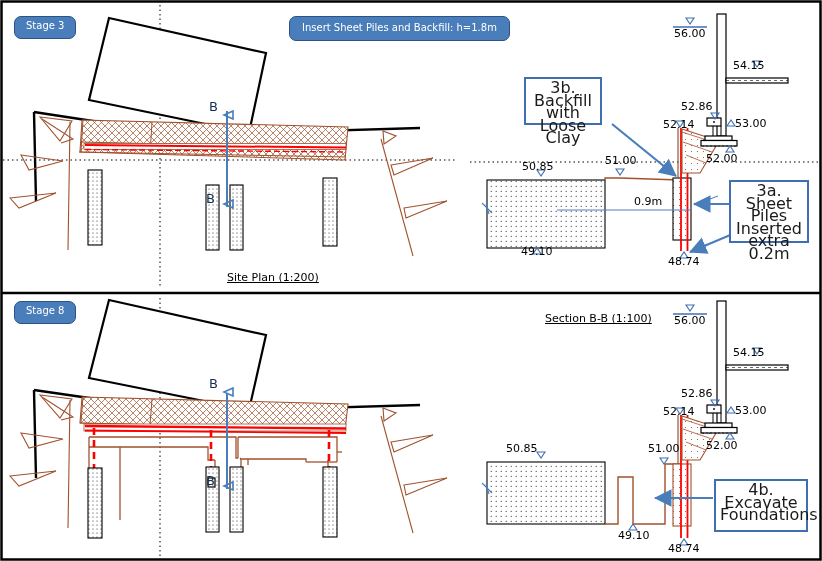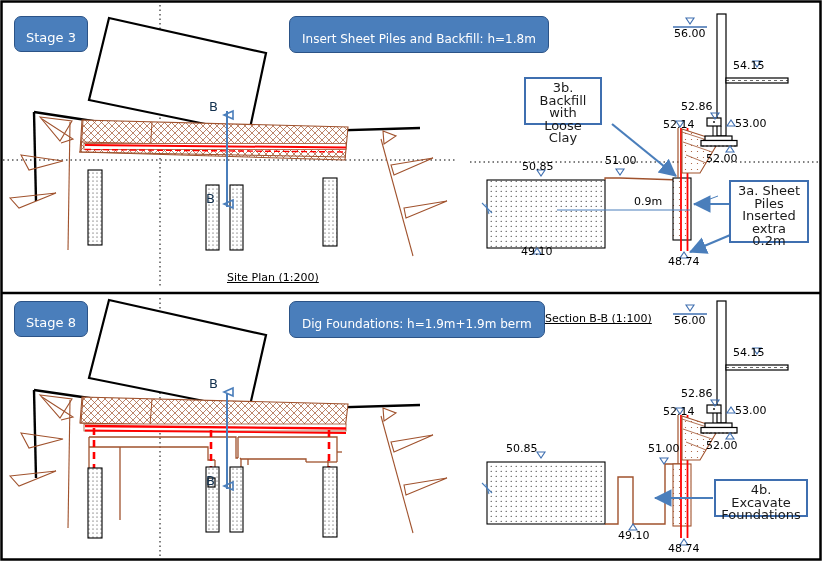--- a/index.html
+++ b/index.html
@@ -24,37 +24,37 @@
     width: 822px;
     height: 561px;
   }
   
   .pill {
     position: absolute;
     background: #4a7ebb;
     border: 1px solid #2b5387;
     border-radius: 7px;
     color: #ffffff;
-    font-size: 12px;
+    font-size: 10px;
     line-height: 1;
-    padding: 16px 12px 7px 12px;
+    padding: 6px 12px 7px 12px;
     white-space: nowrap;
     box-sizing: border-box;
   }
   .pill.stage {
-    font-size: 13px;
-    padding: 14px 11px 7px 11px;
+    font-size: 10px;
+    padding: 4px 11px 7px 11px;
   }
   
   .callout {
     position: absolute;
     background: #ffffff;
     border: 2px solid #3f6fb0;
     color: #1a1a1a;
-    font-size: 13px;
+    font-size: 16px;
     line-height: 12.5px;
     text-align: center;
     padding: 3px 4px;
     box-sizing: border-box;
   }
   
   .txt {
     position: absolute;
     color: #000000;
     font-size: 10.5px;
@@ -397,26 +397,25 @@
   <div class="txt dim" style="left:681px; top:101px;">52.86</div>
   <div class="txt dim" style="left:735px; top:118px;">53.00</div>
   <div class="txt dim" style="left:663px; top:119px;">52.14</div>
   <div class="txt dim" style="left:706px; top:153px;">52.00</div>
   <div class="txt dim" style="left:605px; top:155px;">51.00</div>
   <div class="txt dim" style="left:522px; top:161px;">50.85</div>
   <div class="txt dim" style="left:521px; top:246px;">49.10</div>
   <div class="txt dim" style="left:668px; top:256px;">48.74</div>
 
   <div class="pill stage" style="left:14px; top:301px;">Stage 8</div>
-  <div class="pill" style="left:289px; top:301px;">Dig Foundations: h=1.9m+1.9m  berm</div>
 
   <div class="txt bmark" style="left:209px; top:378px;">B</div>
   <div class="txt bmark" style="left:206px; top:475px;">B</div>
 
-  <div class="callout" style="left:714px; top:479px; width:94px; height:38px;">4b. Excavate Foundations</div>
+  <div class="callout" style="left:714px; top:479px; width:94px; height:53px;">4b. Excavate Foundations</div>
 
   <div class="txt dim" style="left:674px; top:315px;">56.00</div>
   <div class="txt dim" style="left:733px; top:347px;">54.15</div>
   <div class="txt dim" style="left:681px; top:388px;">52.86</div>
   <div class="txt dim" style="left:735px; top:405px;">53.00</div>
   <div class="txt dim" style="left:663px; top:406px;">52.14</div>
   <div class="txt dim" style="left:706px; top:440px;">52.00</div>
   <div class="txt dim" style="left:648px; top:443px;">51.00</div>
   <div class="txt dim" style="left:506px; top:443px;">50.85</div>
   <div class="txt dim" style="left:618px; top:530px;">49.10</div>

